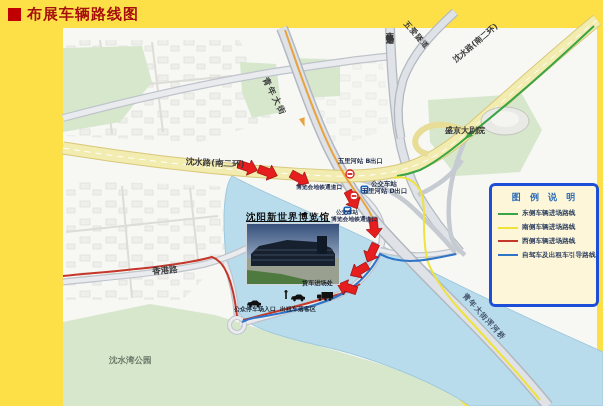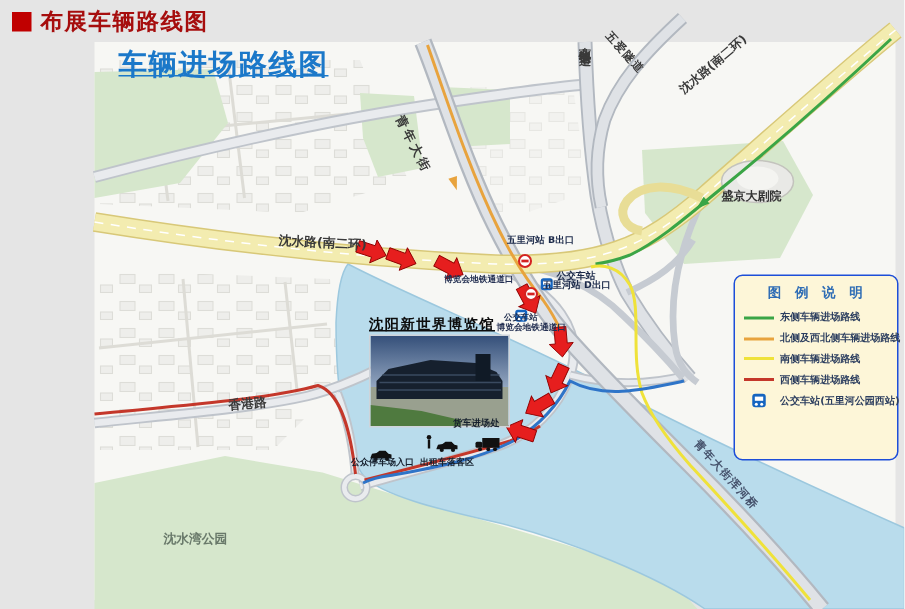--- a/index.html
+++ b/index.html
@@ -1,55 +1,55 @@
 <!DOCTYPE html>
 <html><head>
 <meta charset="utf-8">
 <style>
   html,body{margin:0;padding:0;background:#ffffff;}
   #stage{position:relative;width:603px;height:406px;overflow:hidden;
-         font-family:"DejaVu Sans",sans-serif;background:#e5e5e5;}
+         font-family:"DejaVu Sans",sans-serif;background:#fde047;}
   .lbl{position:absolute;white-space:nowrap;line-height:1;font-weight:bold;
        color:#2a2a2a;transform-origin:0 0;}
   
   #page-head{position:absolute;left:8px;top:5px;display:flex;align-items:center;gap:6px;}
   #page-head .sq{width:13px;height:13px;background:#c00000;}
   #page-head .t{font-size:15px;font-weight:bold;color:#a60d0d;letter-spacing:1px;}
   
   #map-title{left:79px;top:34px;font-size:19px;color:#1b78c9;letter-spacing:1px;
              text-decoration:underline;}
   
   .road{color:#3a3a3a;}
   #lbl-shenshui-w{left:186px;top:157px;font-size:8.5px;transform:rotate(3deg);}
   #lbl-shenshui-e{left:452px;top:58px;font-size:8px;transform:rotate(-40deg);}
   #lbl-qingnian{left:269px;top:76px;font-size:8.5px;letter-spacing:2px;transform:rotate(63deg);}
   #lbl-nanbei{left:385px;top:25px;font-size:8px;letter-spacing:1px;writing-mode:vertical-rl;}
   #lbl-wuai{left:408px;top:20px;font-size:7.5px;letter-spacing:1px;transform:rotate(48deg);}
   #lbl-hunhe{left:467px;top:292px;font-size:7.5px;color:#44506a;letter-spacing:1px;transform:rotate(48deg);}
   #lbl-xianggang{left:152px;top:267px;font-size:8.5px;transform:rotate(-5deg);}
-  #lbl-theatre{left:445px;top:127px;font-size:8px;color:#333;margin-left:36px;}
+  #lbl-theatre{left:445px;top:127px;font-size:8px;color:#333;}
   #lbl-venue{left:246px;top:212px;font-size:9.5px;color:#0d0d0d;letter-spacing:1px;text-decoration:underline;}
   #lbl-swpark{left:109px;top:356px;font-size:8.5px;color:#69796a;}
   #lbl-exitb{left:338px;top:158px;font-size:6.3px;color:#1c2a4a;}
   #lbl-bus1{left:371px;top:181px;font-size:6.5px;color:#1c2a4a;}
   #lbl-exitd{left:362px;top:188px;font-size:6.3px;color:#1c2a4a;}
   #lbl-pass1{left:296px;top:185px;font-size:5.8px;color:#243052;}
   #lbl-bus2{left:336px;top:210px;font-size:5.6px;color:#1c2a4a;}
   #lbl-pass2{left:331px;top:217px;font-size:5.8px;color:#243052;}
   #lbl-parking{left:234px;top:306px;font-size:6px;color:#15202e;}
   #lbl-taxi{left:280px;top:306px;font-size:6px;color:#15202e;}
   #lbl-truck{left:302px;top:280px;font-size:6.2px;color:#15202e;}
   
   .micon{position:absolute;}
   
   #photo{position:absolute;left:246px;top:223px;width:94px;height:62px;
          border:1px solid #cfd4da;box-sizing:border-box;}
   
   #legend{position:absolute;left:489px;top:183px;width:110px;height:124px;
-          background:#fdf6d8;border:1px solid #1d4ed8;border-radius:6px;
+          background:#fdf6d8;border:3px solid #1d4ed8;border-radius:6px;
           box-sizing:border-box;padding:5px 4px 3px 6px;}
   #legend .lt{font-size:9px;font-weight:bold;color:#2f6db5;text-align:center;
               letter-spacing:3px;margin-bottom:3px;}
   #legend .row{display:flex;align-items:center;gap:4px;height:13.8px;}
   #legend .sw{width:20px;height:0;border-top:2.2px solid #000;flex:0 0 20px;}
   #legend .row .tx{font-size:6.7px;font-weight:bold;color:#2c3e5f;white-space:nowrap;}
   .c-green{border-color:#3aa546!important;}
   .c-orange{border-color:#e8a33d!important;}
   .c-red{border-color:#c4372a!important;}
   .c-yellow{border-color:#efe23a!important;}
@@ -227,21 +227,20 @@
   <div class="micon" style="left:316px;top:286px">
     <svg width="18" height="11">
         <rect x="1" y="4.5" width="4.5" height="4" rx="1" fill="#111"></rect>
         <rect x="5.5" y="2" width="11.5" height="6.5" fill="#111"></rect>
         <circle cx="4" cy="9.5" r="1.3" fill="#111"></circle>
         <circle cx="9.5" cy="9.5" r="1.3" fill="#111"></circle>
         <circle cx="14" cy="9.5" r="1.3" fill="#111"></circle>
       </svg>
   </div>
 
-  <div class="lbl" id="map-title">车辆进场路线图</div>
 
   <div class="lbl road" id="lbl-shenshui-w">沈水路(南二环)</div>
   <div class="lbl road" id="lbl-shenshui-e">沈水路(南二环)</div>
   <div class="lbl road" id="lbl-qingnian">青年大街</div>
   <div class="lbl road" id="lbl-nanbei">南北快速干道</div>
   <div class="lbl road" id="lbl-wuai">五爱隧道</div>
   <div class="lbl road" id="lbl-hunhe">青年大街浑河桥</div>
   <div class="lbl road" id="lbl-xianggang">香港路</div>
 
   <div class="lbl" id="lbl-theatre">盛京大剧院</div>
@@ -259,37 +258,26 @@
   <div class="lbl" id="lbl-taxi">出租车落客区</div>
   <div class="lbl" id="lbl-truck">货车进场处</div>
 
   <div id="legend">
     <div class="lt">图 例 说 明</div>
     <div class="row">
       <span class="sw c-green"></span>
       <span class="tx">东侧车辆进场路线</span>
     </div>
     <div class="row">
-      <span class="sw c-orange"></span>
-      <span class="tx">北侧及西北侧车辆进场路线</span>
-    </div>
-    <div class="row">
       <span class="sw c-yellow"></span>
       <span class="tx">南侧车辆进场路线</span>
     </div>
     <div class="row">
       <span class="sw c-red"></span>
       <span class="tx">西侧车辆进场路线</span>
     </div>
     <div class="row">
-      <span class="iconcell">
-        <svg width="10" height="10">
-            <rect x="0.5" y="0.5" width="9" height="9" rx="2" fill="#1565c0"></rect>
-            <rect x="2.2" y="2.4" width="5.6" height="2.8" fill="#fff"></rect>
-            <circle cx="3.2" cy="7.5" r="1" fill="#fff"></circle>
-            <circle cx="6.8" cy="7.5" r="1" fill="#fff"></circle>
-          </svg>
-      </span>
-      <span class="tx">公交车站(五里河公园西站)</span>
+      <span class="sw c-blue"></span>
+      <span class="tx">自驾车及出租车引导路线</span>
     </div>
   </div>
 
 </div>
 
 </body></html>

